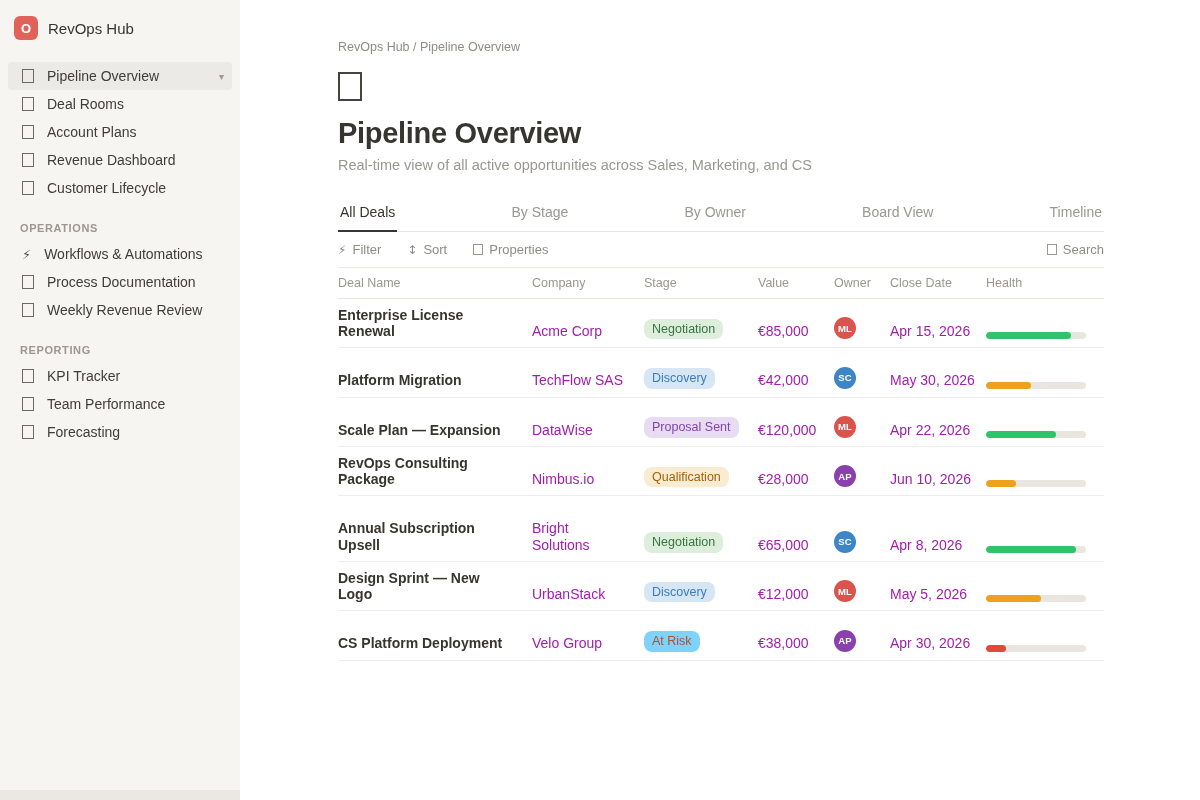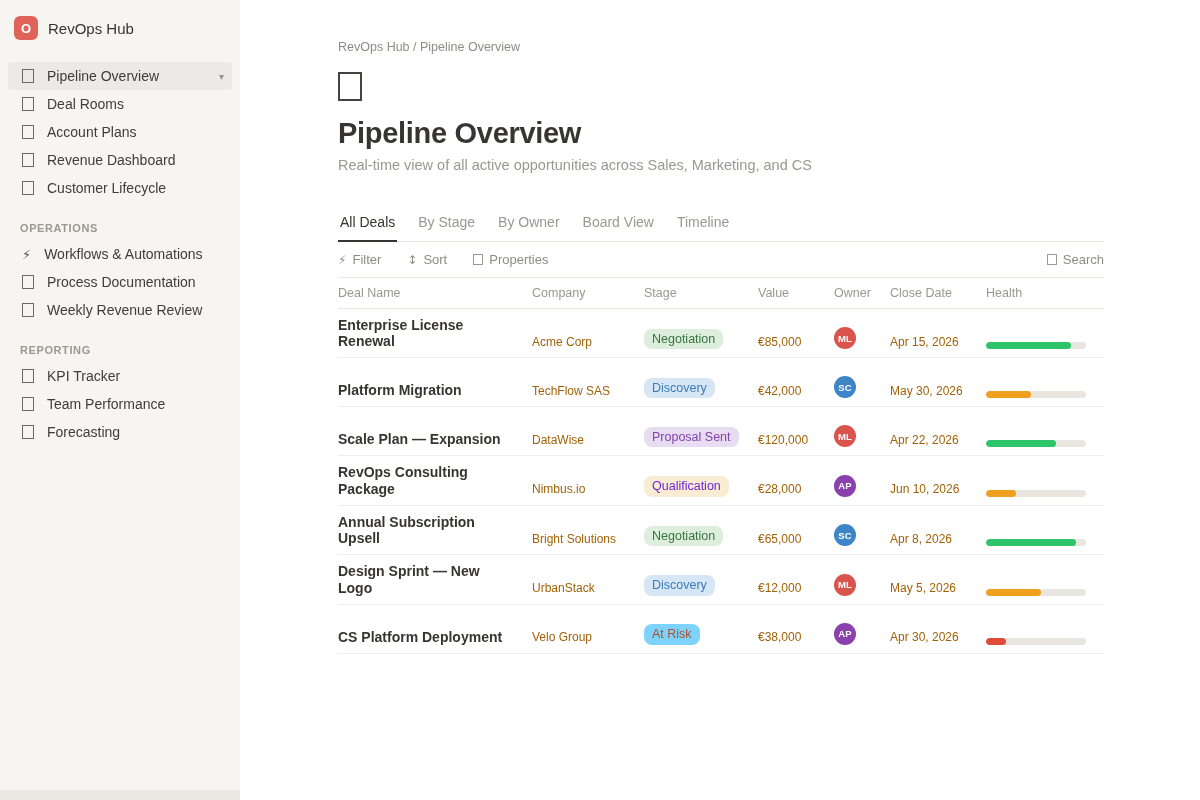--- a/index.html
+++ b/index.html
@@ -28,21 +28,21 @@
   .section-items { padding:0 8px; }
   .sidebar-bottom { position:absolute; bottom:0; left:0; right:0; height:10px; background:#ebe8e3; }
   
   .main { flex:1; background:#fff; overflow:hidden; }
   .content { width:766px; margin-left:98px; }
   .breadcrumb { margin-top:40px; font-size:12.5px; color:#8f8c85; cursor:pointer; }
   .page-icon { width:24px; height:29px; border:2px solid #45433e; margin-top:18px; cursor:pointer; }
   .title { margin-top:16px; font-size:29px; font-weight:bold; color:#37352f; letter-spacing:-0.3px; }
   .subtitle { margin-top:7px; font-size:14.5px; color:#9b9791; }
   
-  .tabs { margin-top:34px; display:flex; gap:19px; border-bottom:1px solid #e8e6e1; }
+  .tabs { margin-top:24px; display:flex; gap:48px; border-bottom:1px solid #e8e6e1;justify-content:space-between; }
   .tab { padding:7px 2px 10px 2px; font-size:14px; color:#9b9791; cursor:pointer; }
   .tab.active { color:#37352f; border-bottom:2.5px solid #37352f; margin-bottom:-1px; }
   
   .toolbar { display:flex; align-items:center; height:36px; gap:26px;
              font-size:13px; color:#8f8c85; border-bottom:1px solid #eceae5; }
   .tool { display:flex; align-items:center; gap:6px; cursor:pointer; }
   .tool .glyph { color:#8f8c85; font-size:12px; }
   .tofu-sm { display:inline-block; width:10px; height:11px; border:1.2px solid #9b9791; }
   .spacer { flex:1; }
   
@@ -52,21 +52,21 @@
   .col-deal { width:194px; }
   .col-company { width:112px; }
   .col-stage { width:114px; }
   .col-value { width:76px; }
   .col-owner { width:56px; }
   .col-close { width:96px; padding-right:10px; }
   .col-health { flex:1; padding-right:0; }
   .row { display:flex; align-items:flex-end; min-height:49px; padding:8px 0;
          border-bottom:1px solid #efede9; cursor:pointer; }
   .deal { font-weight:bold; font-size:14px; line-height:1.16; color:#37352f; }
-  .company, .value, .close { font-size:12px; line-height:1.16; color:#a16207; }
+  .company, .value, .close { font-size:14px; line-height:1.16; color:#a21caf;margin-top:16px; }
   .badge { display:inline-block; padding:3px 8px; border-radius:8px;
            font-size:12.5px; line-height:1.18; }
   .avatar { width:22px; height:22px; border-radius:50%; color:#fff; font-size:9.5px;
             font-weight:bold; display:flex; align-items:center; justify-content:center;
             letter-spacing:0.2px; }
   .track { width:100px; height:7px; border-radius:4px; background:#e9e6e0; overflow:hidden; }
   .fill { height:100%; border-radius:4px; }
 </style>
 </head>
 <body>
@@ -222,21 +222,21 @@
           <div class="cell col-close close">Apr 22, 2026</div>
           <div class="cell col-health">
             <div class="track">
               <div class="fill" style="width: 70%; background: rgb(46, 197, 106);"></div>
             </div>
           </div>
         </div>
         <div class="row">
           <div class="cell col-deal deal">RevOps Consulting Package</div>
           <div class="cell col-company company">Nimbus.io</div>
-          <div class="cell col-stage"><span class="badge" style="background: rgb(250, 236, 210); color: #6d28d9;">Qualification</span></div>
+          <div class="cell col-stage"><span class="badge" style="background: rgb(250, 236, 210); color: #a16207;">Qualification</span></div>
           <div class="cell col-value value">€28,000</div>
           <div class="cell col-owner">
             <span class="avatar" style="background: rgb(138, 65, 173);">AP</span>
           </div>
           <div class="cell col-close close">Jun 10, 2026</div>
           <div class="cell col-health">
             <div class="track">
               <div class="fill" style="width: 30%; background: rgb(239, 160, 30);"></div>
             </div>
           </div>

